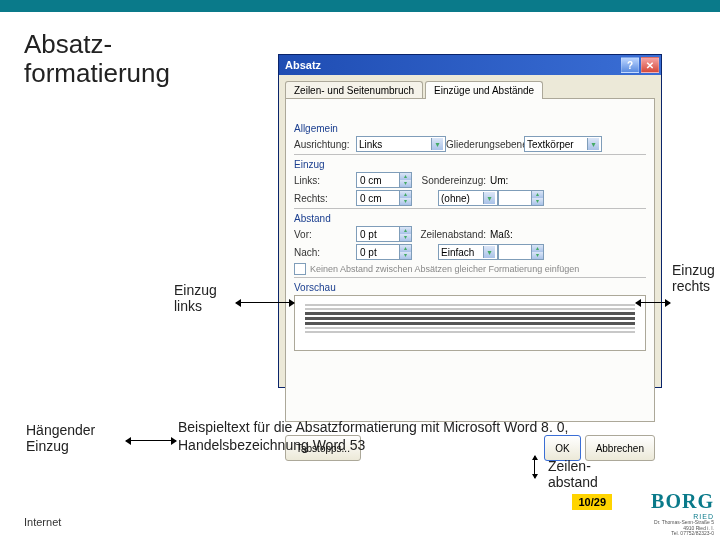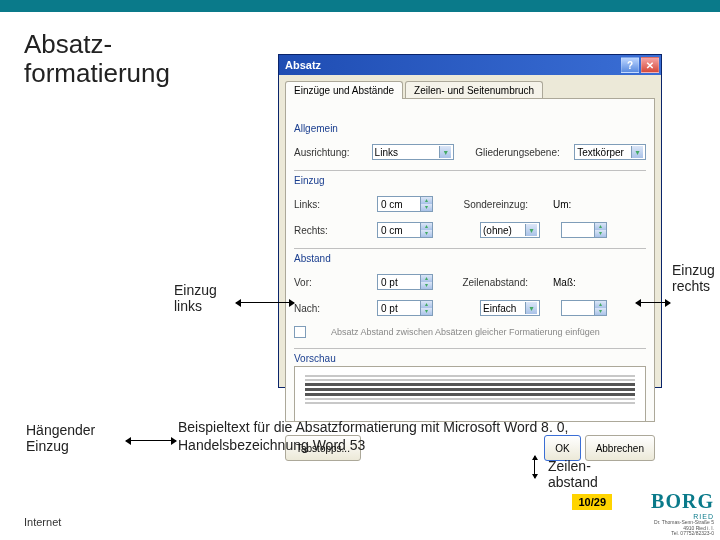--- a/index.html
+++ b/index.html
@@ -13,21 +13,21 @@
   .titlebar .spacer { flex: 1; }
   .tb-btn { width: 18px; height: 16px; background: linear-gradient(#f5a4a4,#d54a3a); border: 1px solid #fff3; margin-left: 2px; display: flex; align-items: center; justify-content: center; font-size: 10px; color: #fff; }
   .tb-help { background: linear-gradient(#bcd5ff,#5a8be0); }
   .tabs { display: flex; padding: 6px 6px 0 6px; gap: 2px; }
   .tab { padding: 3px 8px; font-size: 10px; background: #f5f3ea; border: 1px solid #aca899; border-bottom: none; border-radius: 3px 3px 0 0; }
   .tab.active { background: #fcfcfa; position: relative; z-index: 2; }
   .panel { margin: 0 6px 6px 6px; background: #fcfcfa; border: 1px solid #aca899; padding: 20px 8px 4px 8px; position: relative; top: -1px; height: 324px; }
 
   .section-label { color: #1a3e8f; font-size: 10px; margin: 4px 0 2px 0; }
   .hr { border-top: 1px solid #c0c0c0; margin: 2px 0 4px 0; }
-  .row { display: flex; align-items: center; margin: 10px 0; gap: 21px; }
+  .row { display: flex; align-items: center; margin: 2px 0; gap: 0; }
   .lbl { width: 62px; font-size: 10px; color: #333; }
   .lbl2 { width: 78px; font-size: 10px; color: #333; text-align: right; padding-right: 4px; }
   .combo, .spin { display: flex; align-items: center; background: #fff; border: 1px solid #7f9db9; height: 16px; font-size: 10px; }
   .combo { width: 90px; padding: 0 2px; justify-content: space-between; }
   .combo.small { width: 60px; }
   .combo.med { width: 78px; }
   .combo .caret { width: 12px; height: 12px; background: linear-gradient(#dbe6f7,#a9c2e8); border-left: 1px solid #7f9db9; display: flex; align-items: center; justify-content: center; font-size: 8px; color: #4a6; }
   .spin { width: 56px; padding-left: 3px; justify-content: space-between; }
   .spin .arrows { width: 12px; display: flex; flex-direction: column; }
   .spin .arrows span { height: 7px; background: linear-gradient(#dbe6f7,#a9c2e8); border-left: 1px solid #7f9db9; font-size: 6px; line-height: 6px; text-align: center; color: #4a6; }
@@ -71,22 +71,22 @@
 <div class="slide-title">Absatz-<br>formatierung</div>
 
 <div class="dialog">
   <div class="titlebar">
     <span>Absatz</span>
     <span class="spacer"></span>
     <span class="tb-btn tb-help">?</span>
     <span class="tb-btn">✕</span>
   </div>
   <div class="tabs">
+    <div class="tab">Zeilen- und Seitenumbruch</div>
     <div class="tab active">Einzüge und Abstände</div>
-    <div class="tab">Zeilen- und Seitenumbruch</div>
   </div>
   <div class="panel">
     <div class="section-label">Allgemein</div>
     <div class="row">
       <span class="lbl">Ausrichtung:</span>
       <div class="combo">
           <span>Links</span>
           <span class="caret">▾</span>
         </div>
       <span class="lbl2">Gliederungsebene:</span>
@@ -160,21 +160,21 @@
       <div class="spin" style="width:46px">
           <span></span>
           <span class="arrows">
             <span>▴</span>
             <span>▾</span>
           </span>
         </div>
     </div>
     <div class="row" style="margin-top:3px">
       <span class="chk"></span>
-      <span style="font-size:9px;color:#888">Absatz Abstand zwischen Absätzen gleicher Formatierung einfügen</span>
+      <span style="font-size:9px;color:#888">Keinen Abstand zwischen Absätzen gleicher Formatierung einfügen</span>
     </div>
     <div class="hr"></div>
     <div class="preview-label">Vorschau</div>
     <div class="preview-box">
       <div class="preview-line"></div>
         <div class="preview-line"></div>
       <div class="preview-line dark"></div>
         <div class="preview-line dark"></div>
         <div class="preview-line dark"></div>
       <div class="preview-line"></div>

